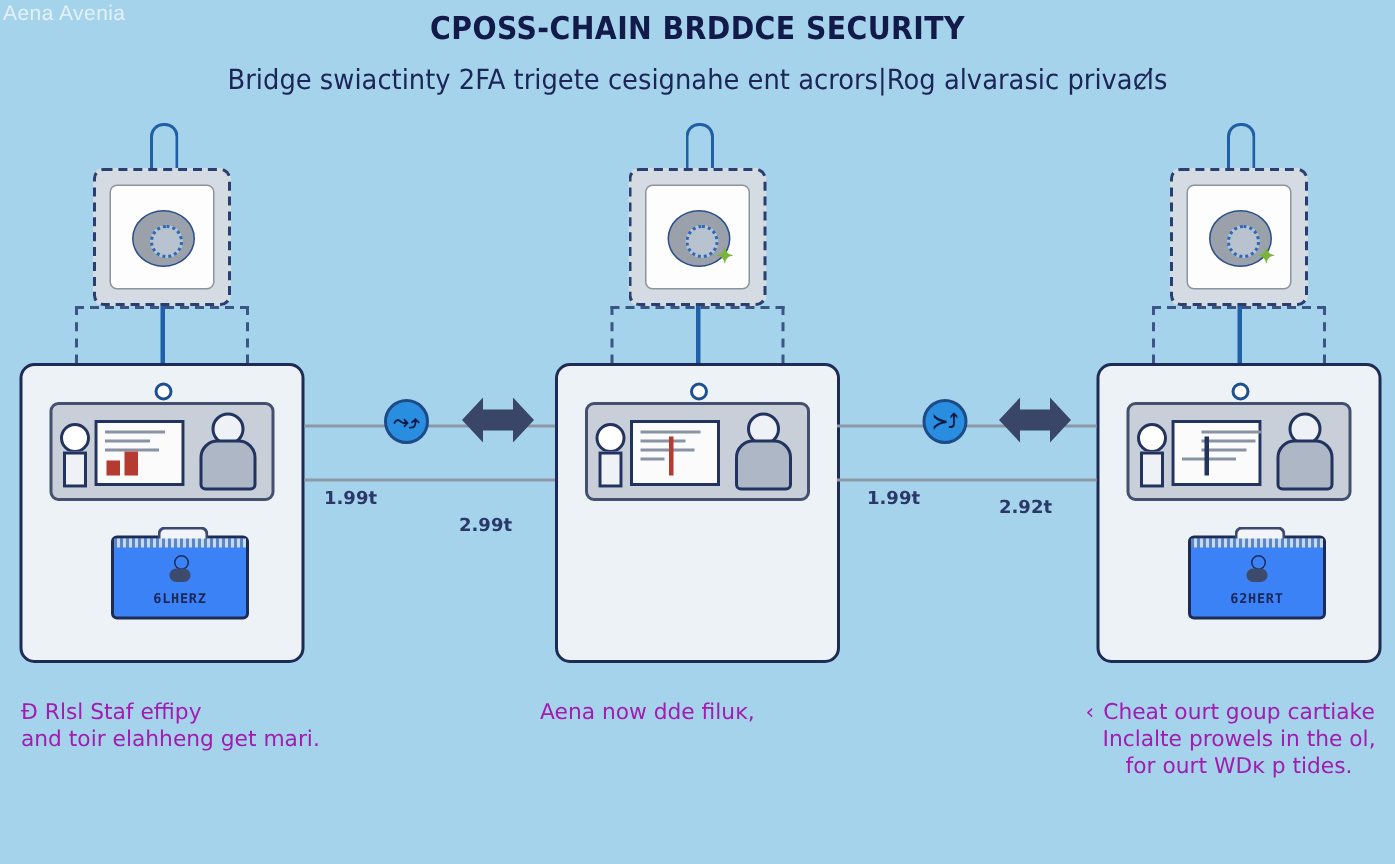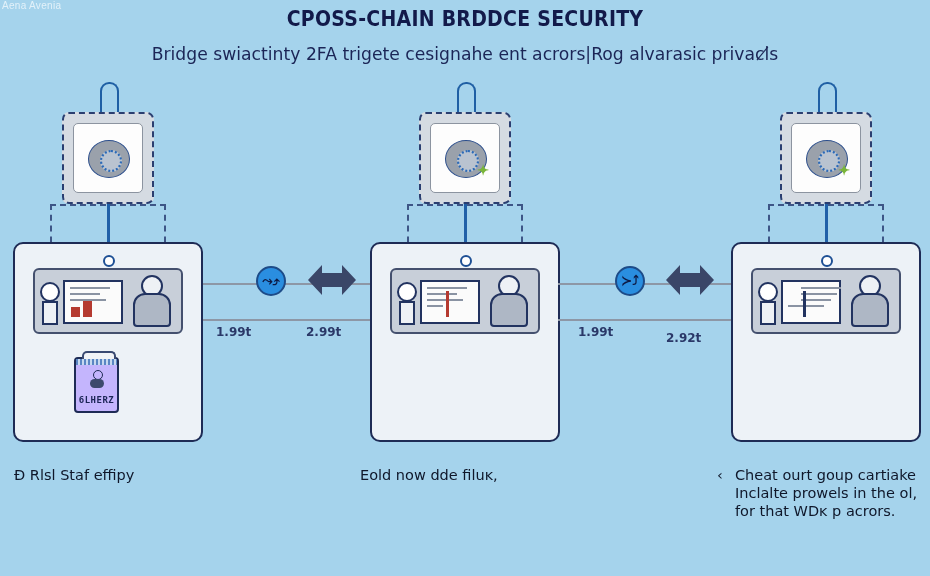--- a/index.html
+++ b/index.html
@@ -2,21 +2,21 @@
 <html><head>
 <meta charset="utf-8">
 <style>
   html, body { margin: 0; padding: 0; }
   body {
     width: 930px; height: 576px; overflow: hidden; position: relative;
     background: #a5d3ec;
     font-family: "Liberation Sans", sans-serif;
     color: #1b2556;
   }
-  .corner-tag { position: absolute; left: 2px; top: 0; font-size: 10px; color: #eef7fc; opacity: .85; letter-spacing: .3px; }
+  .corner-tag { position: absolute; left: 2px; top: 0; font-size: 14px; color: #eef7fc; opacity: .85; letter-spacing: .3px; }
   .title { position: absolute; left: 0; right: 0; top: 7px; text-align: center; font-size: 21px; font-weight: bold; letter-spacing: .3px; color: #121a4a; font-family: "DejaVu Sans", sans-serif; transform: scaleX(.9); }
   .subtitle { position: absolute; left: 0; right: 0; top: 43px; text-align: center; font-size: 18.5px; color: #1b2556; font-family: "DejaVu Sans", sans-serif; transform: scaleX(.93); }
 
   .node { position: absolute; width: 190px; height: 350px; }
   .shackle { position: absolute; top: 0; left: 50%; width: 15px; height: 32px; margin-left: -8px; border: 2px solid #1f5fa4; border-bottom: none; border-radius: 9px 9px 0 0; }
   .lockbox { position: absolute; top: 30px; left: 50%; margin-left: -46px; width: 92px; height: 92px; background: #d5dbe2; border: 2px dashed #2a3e70; border-radius: 7px; box-sizing: border-box; }
   .lockbox .inner { position: absolute; left: 9px; top: 9px; right: 9px; bottom: 9px; background: #fdfdfd; border: 1.5px solid #8c94a0; border-radius: 5px; }
   .lockbox .dial { position: absolute; left: 50%; top: 50%; width: 40px; height: 36px; margin: -18px 0 0 -20px; border-radius: 50%; background: #9aa1ab; border: 1.5px solid #2d4f8c; }
   .lockbox .dial .core { position: absolute; left: 50%; top: 50%; width: 18px; height: 18px; margin: -9px 0 0 -9px; border-radius: 50%; border: 2px dotted #2b6ab8; background: #b9c3d0; }
   .lockbox .spark { position: absolute; right: 10px; bottom: 14px; color: #7ab53a; font-size: 14px; font-weight: bold; }
@@ -28,34 +28,34 @@
   .screen-card .monitor { position: absolute; left: 28px; top: 10px; width: 60px; height: 44px; background: #fbfbfb; border: 2px solid #223360; box-sizing: border-box; }
   .monitor .ln { position: absolute; left: 5px; height: 2px; background: #8a93a3; }
   .monitor .bar { position: absolute; bottom: 5px; width: 9px; background: #b53a30; }
   .monitor .vbar { position: absolute; left: 24px; top: 9px; width: 3px; height: 26px; background: #b53a30; }
   .screen-card .person { position: absolute; right: 10px; top: 5px; width: 38px; height: 54px; }
   .person .head { position: absolute; left: 8px; top: 0; width: 18px; height: 18px; border-radius: 50%; border: 2px solid #223360; background: #eef1f5; }
   .person .bodyp { position: absolute; left: 0; top: 18px; width: 38px; height: 34px; border-radius: 12px 12px 4px 4px; border: 2px solid #223360; background: #aeb7c5; box-sizing: border-box; }
   .screen-card .robot { position: absolute; left: 4px; top: 12px; width: 20px; height: 44px; }
   .robot .r-head { position: absolute; left: 1px; top: 0; width: 16px; height: 16px; border-radius: 50%; border: 2px solid #223360; background: #fff; }
   .robot .r-body { position: absolute; left: 3px; top: 19px; width: 12px; height: 20px; border: 2px solid #223360; background: #eef1f5; }
-  .badge-card { position: absolute; left: 50%; top: 113px; width: 45px; height: 56px; margin-left: -34px; background: #c4b5fd; border: 2px solid #1e2b55; border-radius: 4px; box-sizing: border-box; }
+  .badge-card { position: absolute; left: 50%; top: 113px; width: 92px; height: 56px; margin-left: -34px; background: #3b82f6; border: 2px solid #1e2b55; border-radius: 4px; box-sizing: border-box; }
   .badge-card .stripe { position: absolute; left: 0; right: 0; top: 0; height: 6px; background: repeating-linear-gradient(90deg, #5a86c4 0 2px, #c7d9ef 2px 4px); }
   .badge-card .clip { position: absolute; left: 50%; top: -8px; width: 30px; height: 7px; margin-left: -15px; border: 2px solid #3a4a72; border-bottom: none; border-radius: 5px 5px 0 0; background: #f2f4f7; }
   .badge-card .user-icon { position: absolute; left: 50%; top: 11px; margin-left: -7px; width: 14px; height: 18px; }
   .user-icon .u-head { position: absolute; left: 3px; top: 0; width: 8px; height: 8px; border-radius: 50%; border: 1.5px solid #1e2b55; }
   .user-icon .u-body { position: absolute; left: 0; top: 9px; width: 14px; height: 9px; border-radius: 5px; background: #3c4a6c; }
   .badge-card .badge-label { position: absolute; left: 0; right: 0; bottom: 6px; text-align: center; font-size: 9px; font-weight: bold; letter-spacing: .5px; font-family: "DejaVu Sans Mono", monospace; color: #1b2556; }
 
   .link { position: absolute; height: 2px; background: #8d97a6; }
   .swap-btn { position: absolute; width: 30px; height: 30px; border-radius: 50%; background: #2a8ee0; border: 2px solid #1d4b88; box-sizing: border-box; color: #0d1a44; font-weight: bold; font-size: 13px; text-align: center; line-height: 26px; }
   .dbl-arrow { position: absolute; width: 48px; height: 34px; }
   .fee { position: absolute; font-size: 12px; font-weight: bold; color: #2a3868; font-family: "DejaVu Sans", sans-serif; }
 
-  .desc { position: absolute; top: 466px; font-size: 14.5px; line-height: 18px; color: #0f172a; font-family: "DejaVu Sans", sans-serif; }
+  .desc { position: absolute; top: 466px; font-size: 14.5px; line-height: 18px; color: #a21caf; font-family: "DejaVu Sans", sans-serif; }
   .desc .chev { display: inline-block; width: 18px; }
 </style>
 </head>
 <body>
 
 <div class="corner-tag">Aena Avenia</div>
 <div class="title">CPOSS-CHAIN BRDDCE SECURITY</div>
 <div class="subtitle">Bridge swiactinty 2FA trigete cesignahe ent acrors|Rog alvarasic privacl̸s</div>
 
 <div class="node" style="left:13px; top:82px;">
@@ -157,45 +157,55 @@
         <div class="ln" style="top:11px;width:36px;left:18px;"></div>
         <div class="ln" style="top:17px;width:30px;left:18px;"></div>
         <div class="ln" style="top:23px;width:36px;"></div>
         <div class="vbar" style="left:20px;background:#223360;"></div>
       </div>
       <div class="person">
           <div class="head"></div>
           <div class="bodyp"></div>
         </div>
     </div>
+    <div class="badge-card">
+      <div class="clip"></div>
+        <div class="stripe"></div>
+      <div class="user-icon">
+          <div class="u-head"></div>
+          <div class="u-body"></div>
+        </div>
+      <div class="badge-label">62HERT</div>
+    </div>
   </div>
   <div class="stem-dot"></div>
 </div>
 
 <div class="link" style="left:203px; top:283px; width:167px;"></div>
 <div class="link" style="left:203px; top:319px; width:167px;"></div>
 <div class="swap-btn" style="left:256px; top:266px;">⤳⤴</div>
 <svg class="dbl-arrow" style="left:308px; top:263px;" viewBox="0 0 48 34">
   <path d="M0 17 L14 2 L14 10 L34 10 L34 2 L48 17 L34 32 L34 24 L14 24 L14 32 Z" fill="#3a4668"></path>
 </svg>
 <div class="fee" style="left:216px; top:325px;">1.99t</div>
-<div class="fee" style="left:306px; top:325px;">2.99t</div>
+<div class="fee" style="left:306px; top:343px;">2.99t</div>
 
 <div class="link" style="left:558px; top:283px; width:173px;"></div>
 <div class="link" style="left:558px; top:319px; width:173px;"></div>
 <div class="swap-btn" style="left:615px; top:266px;">≻⤴</div>
 <svg class="dbl-arrow" style="left:666px; top:263px;" viewBox="0 0 48 34">
   <path d="M0 17 L14 2 L14 10 L34 10 L34 2 L48 17 L34 32 L34 24 L14 24 L14 32 Z" fill="#3a4668"></path>
 </svg>
 <div class="fee" style="left:578px; top:325px;">1.99t</div>
 <div class="fee" style="left:666px; top:331px;">2.92t</div>
 
 <div class="desc" style="left:14px;">
   <div>Ð Rlsl Staf effipy</div>
+  <div>and toir elahheng get mari.</div>
 </div>
 <div class="desc" style="left:342px;">
-  <div style="padding-left:18px;">Eold now dde filuĸ,</div>
-</div>
-<div class="desc" style="left:717px;">
+  <div style="padding-left:18px;">Aena now dde filuĸ,</div>
+</div>
+<div class="desc" style="left:717px;text-align:center;">
   <div><span class="chev">‹</span><span>Cheat ourt goup cartiake</span></div>
   <div style="padding-left:18px;">Inclalte prowels in the ol,</div>
-  <div style="padding-left:18px;">for that WDĸ p acrors.</div>
+  <div style="padding-left:18px;">for ourt WDĸ p tides.</div>
 </div>
 
 </body></html>

